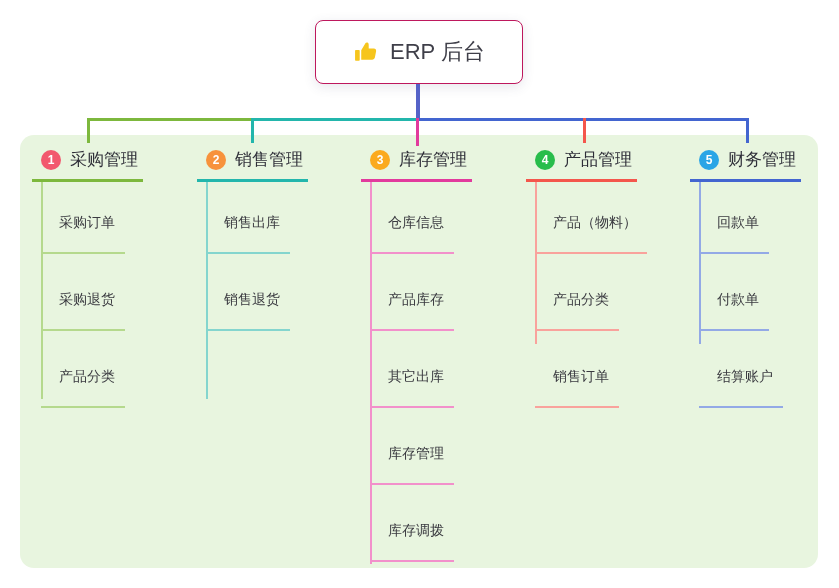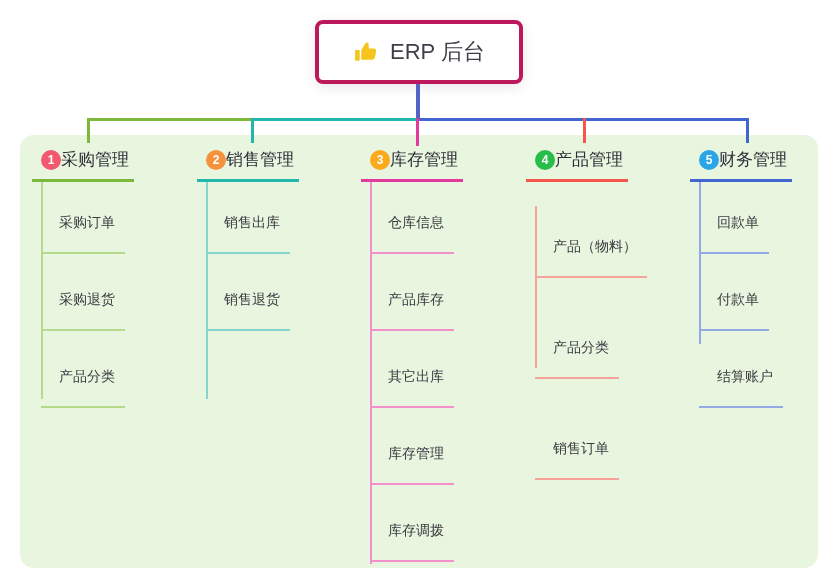--- a/index.html
+++ b/index.html
@@ -9,21 +9,21 @@
     overflow:hidden;
   }
   
   .panel{
     position:absolute;left:20px;top:135px;width:798px;height:433px;
     background:#e8f5df;border-radius:14px;
   }
   
   .root-card{
     position:absolute;left:315px;top:20px;width:208px;height:64px;
-    background:#ffffff;border:4px solid #be185d;border-radius:8px;
+    background:#ffffff;border:1px solid #be185d;border-radius:8px;
     box-shadow:0 3px 12px rgba(70,70,110,.13);
     display:flex;align-items:center;justify-content:center;gap:11px;
     font-size:22px;font-weight:500;color:#3f3f49;box-sizing:border-box;
   }
   .thumb-icon{width:26px;height:26px;display:inline-flex;}
   
   .line{position:absolute;}
   .trunk{left:416px;top:84px;width:4px;height:36px;background:#5563c8;}
   .seg{top:118px;height:3px;}
   .seg-green{left:87px;width:167px;background:#7db83d;}
@@ -44,38 +44,38 @@
   .branch-5{left:690px;}
   .hdr{
     display:inline-flex;align-items:center;
     padding:2px 5px 8px 9px;border-bottom:3px solid;cursor:default;
   }
   .badge{
     width:20px;height:20px;border-radius:50%;flex:0 0 20px;
     color:#fff;font-size:12px;font-weight:700;line-height:20px;
     display:flex;align-items:center;justify-content:center;
   }
-  .hdr-label{font-size:17px;font-weight:500;color:#2e2e38;white-space:nowrap;}
+  .hdr-label{margin-left:9px;font-size:17px;font-weight:500;color:#2e2e38;white-space:nowrap;}
   .kids{position:relative;margin-left:9px;}
   .kids::before{content:"";position:absolute;left:0;top:0;width:2px;}
   .kid{
     height:55px;display:flex;align-items:flex-end;width:max-content;
     padding:0 10px 20px 18px;border-bottom:2px solid;box-sizing:content-box;
     font-size:14px;color:#3a3a40;white-space:nowrap;
   }
   .kid:first-child{height:50px;}
   
   .branch-1 .hdr{border-color:#7db83d;} .branch-1 .badge{background:#f2586e;}
   .branch-1 .kid{border-color:#b5d98d;} .branch-1 .kids::before{background:#b5d98d;height:217px;}
   .branch-2 .hdr{border-color:#23b6ac;} .branch-2 .badge{background:#f7923c;}
   .branch-2 .kid{border-color:#84d5ce;} .branch-2 .kids::before{background:#84d5ce;height:217px;}
   .branch-3 .hdr{border-color:#e23a9d;} .branch-3 .badge{background:#fbaa1d;}
   .branch-3 .kid{border-color:#f290cb;} .branch-3 .kids::before{background:#f290cb;height:382px;}
   .branch-4 .hdr{border-color:#f4564c;} .branch-4 .badge{background:#28bd4b;}
-  .branch-4 .kid{border-color:#f9a29c;margin-top:24px;} .branch-4 .kids::before{background:#f9a29c;height:162px;}
+  .branch-4 .kid{border-color:#f9a29c;} .branch-4 .kids::before{background:#f9a29c;height:162px;}
   .branch-5 .hdr{border-color:#4365d0;} .branch-5 .badge{background:#2aa5e6;}
   .branch-5 .kid{border-color:#93a9e6;} .branch-5 .kids::before{background:#93a9e6;height:162px;}
 </style>
 </head>
 <body>
 
 <div class="panel"></div>
 
 <div class="root-card">
   <span class="thumb-icon">

